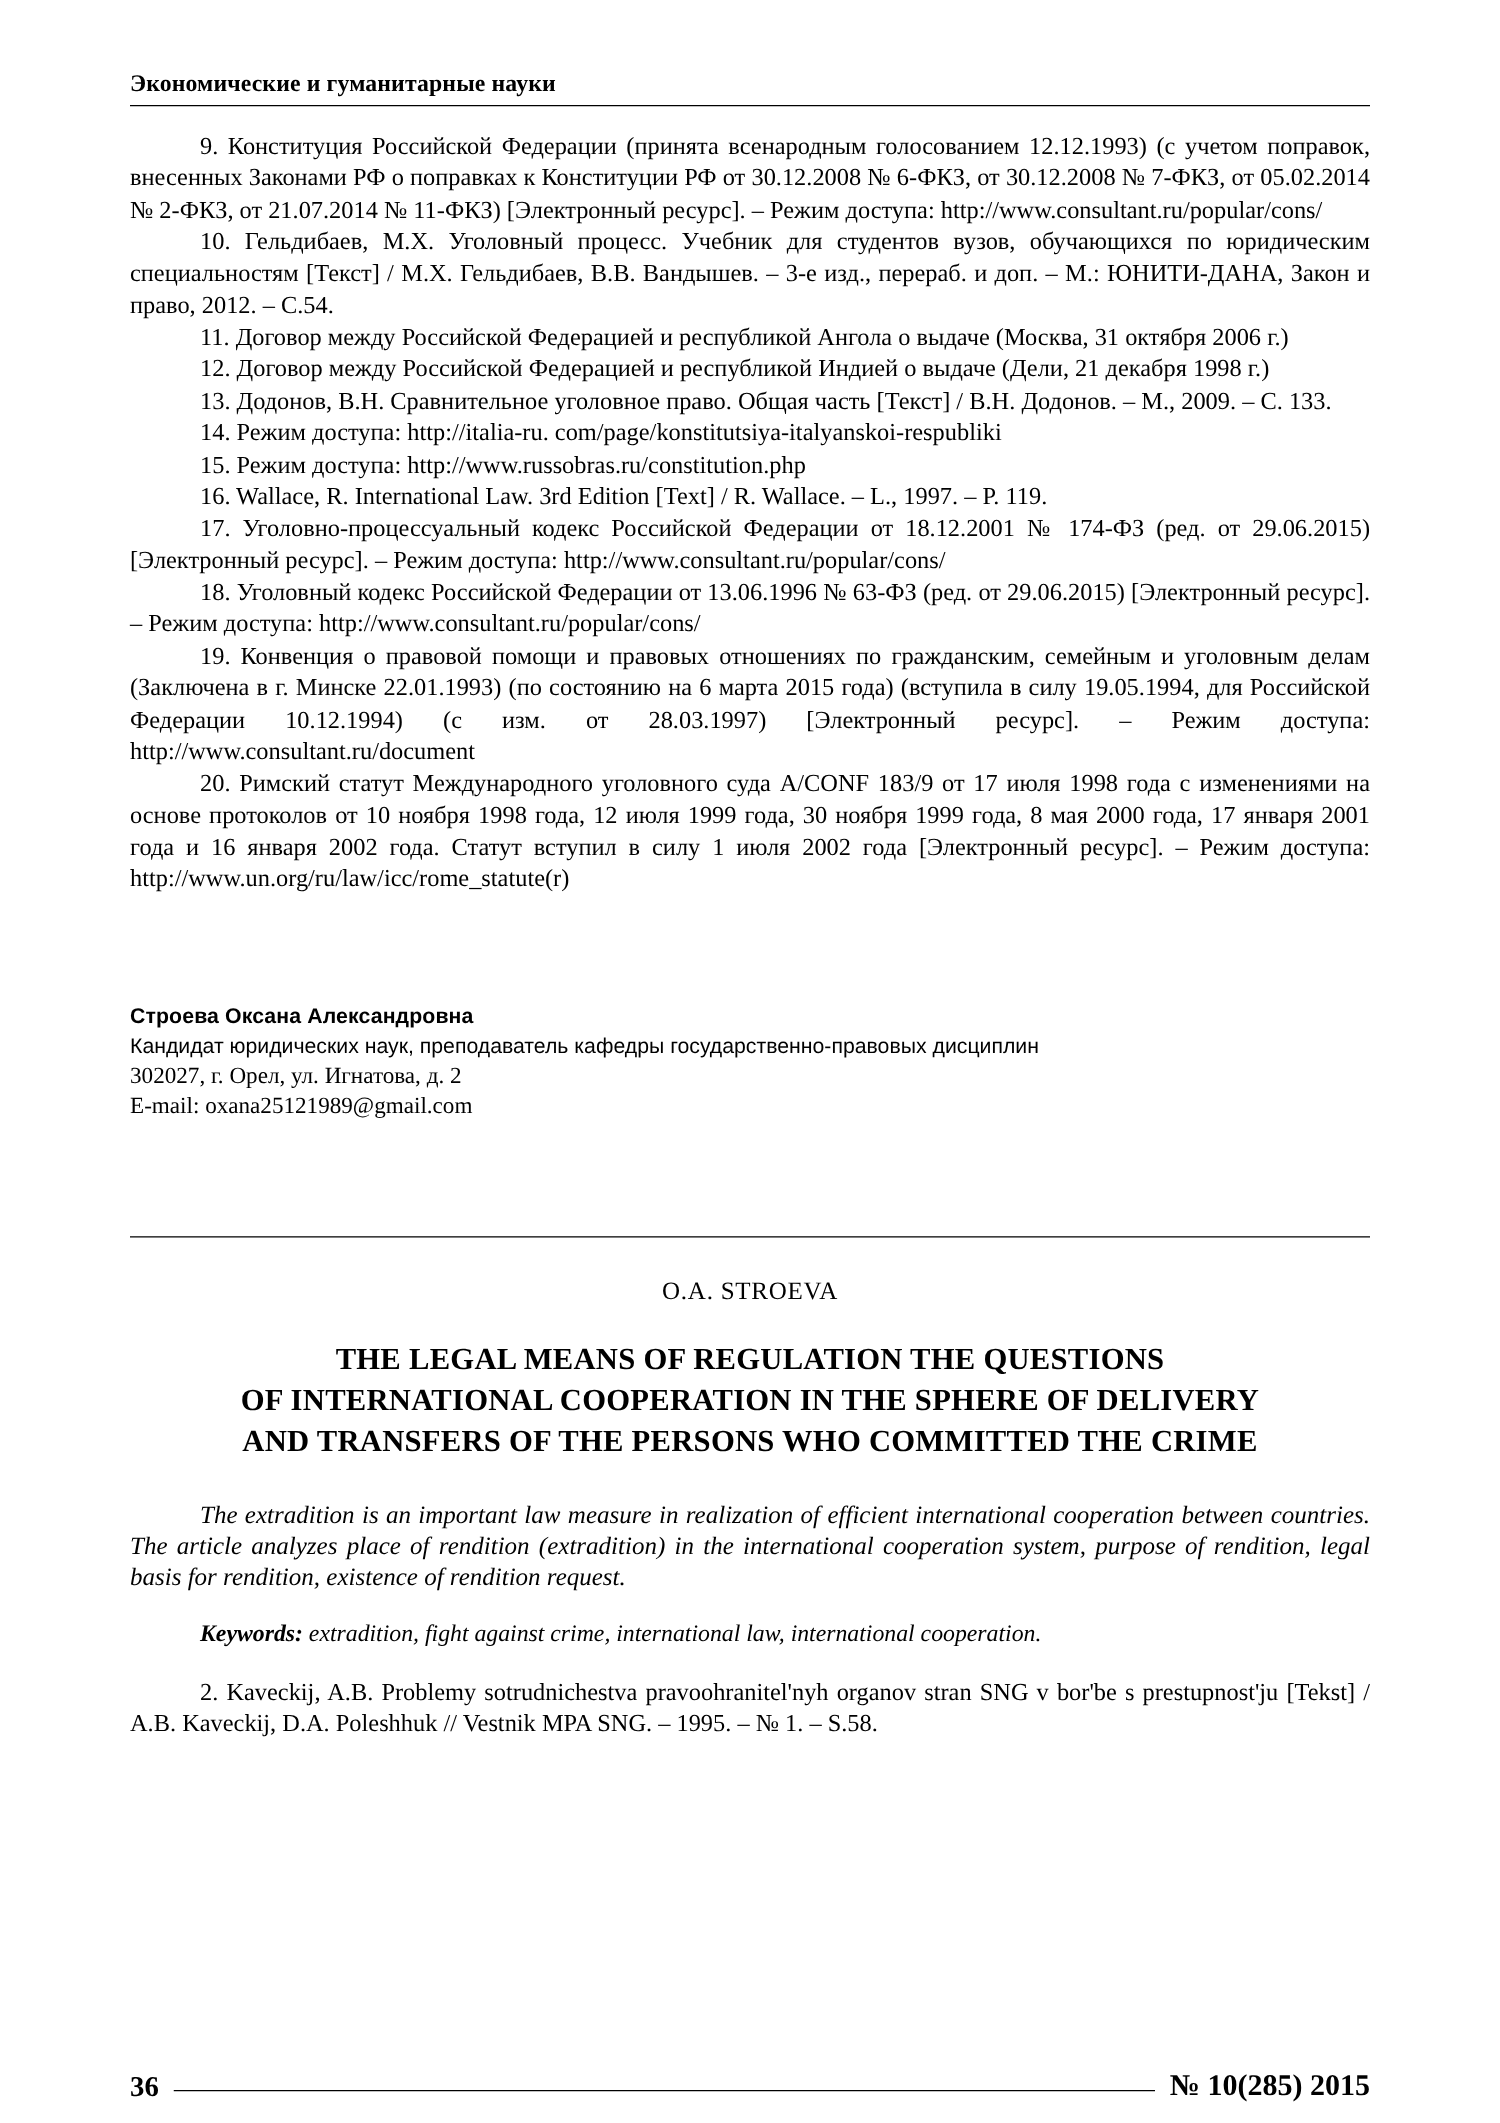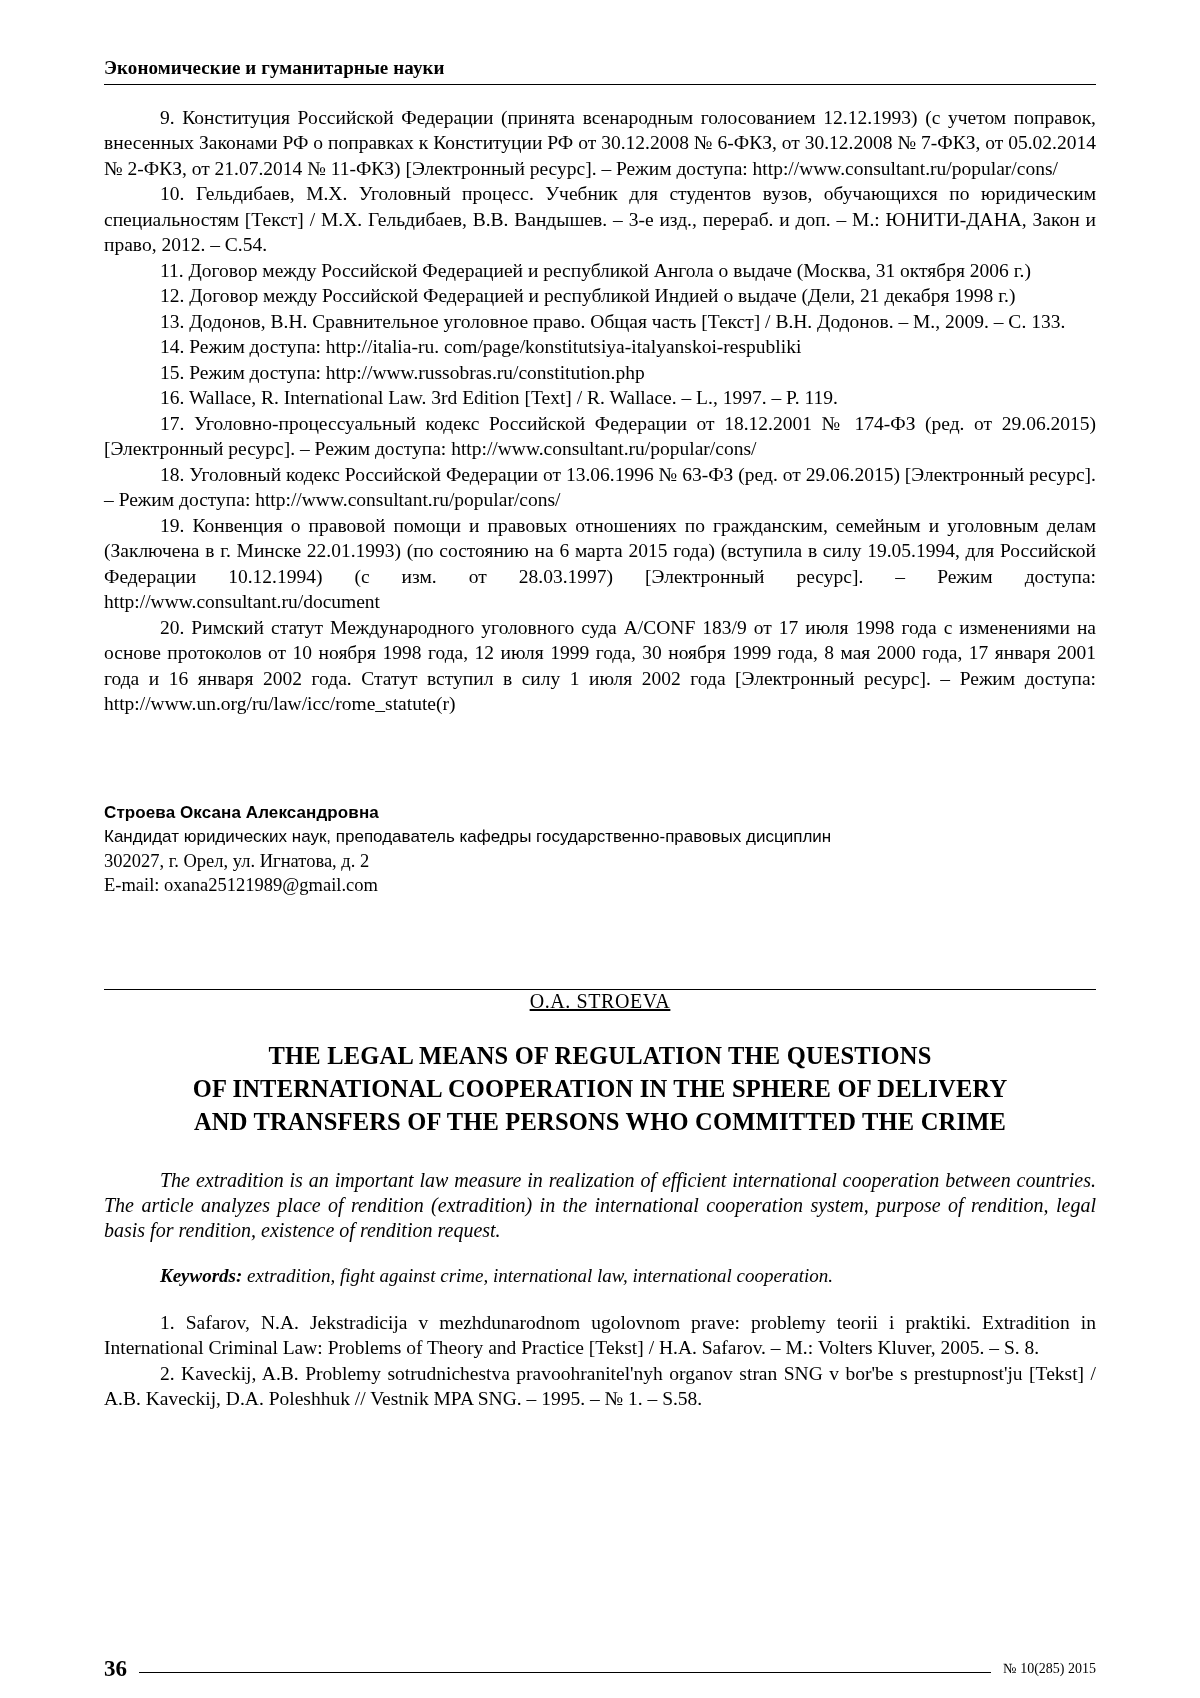--- a/index.html
+++ b/index.html
@@ -84,21 +84,21 @@
     margin-top: 92px;
     border-bottom: 1.6px solid #000;
     width: 100%;
   }
 
   
   .eng-author {
     text-align: center;
     font-size: 20px;
     letter-spacing: 0.6px;
-    text-decoration: underline;
+    margin-top: 32px;
   }
   .eng-title {
     text-align: center;
     font-weight: bold;
     font-size: 24.5px;
     line-height: 33px;
     letter-spacing: 0.2px;
     margin-top: 26px;
   }
   .abstract {
@@ -157,22 +157,22 @@
   .footer-rule {
     flex: 1 1 auto;
     height: 0;
     border-bottom: 1.6px solid #000;
     margin: 0 12px;
     position: relative;
     top: 3px;
   }
   .issue {
     font-family: "Liberation Serif", serif;
-    font-weight: normal;
-    font-size: 14px;
+    font-weight: bold;
+    font-size: 24px;
     white-space: nowrap;
   }
 </style>
 </head>
 <body>
 
 <div class="page">
   <div class="content">
 
     <div class="runhead">Экономические и гуманитарные науки</div>
@@ -208,21 +208,20 @@
       <div>THE LEGAL MEANS OF REGULATION THE QUESTIONS</div>
       <div>OF INTERNATIONAL COOPERATION IN THE SPHERE OF DELIVERY</div>
       <div>AND TRANSFERS OF THE PERSONS WHO COMMITTED THE CRIME</div>
     </div>
 
     <p class="abstract">The extradition is an important law measure in realization of efficient international cooperation between countries. The article analyzes place of rendition (extradition) in the international cooperation system, purpose of rendition, legal basis for rendition, existence of rendition request.</p>
     <p class="keywords"><b>Keywords:</b><span> extradition, fight against crime, international law, international cooperation.</span></p>
 
 
     <div class="biblio-list">
-      <p class="biblio-item">1. Safarov, N.A. Jekstradicija v mezhdunarodnom ugolovnom prave: problemy teorii i praktiki. Extradition in International Criminal Law: Problems of Theory and Practice [Tekst] / H.A. Safarov. – M.: Volters Kluver, 2005. – S. 8.</p>
       <p class="biblio-item">2. Kaveckij, A.B. Problemy sotrudnichestva pravoohranitel'nyh organov stran SNG v bor'be s prestupnost'ju [Tekst] / A.B. Kaveckij, D.A. Poleshhuk // Vestnik MPA SNG. – 1995. – № 1. – S.58.</p>
     </div>
 
   </div>
 
   <div class="footer">
     <span class="folio">36</span>
     <span class="footer-rule"></span>
     <span class="issue">№ 10(285) 2015</span>
   </div>

